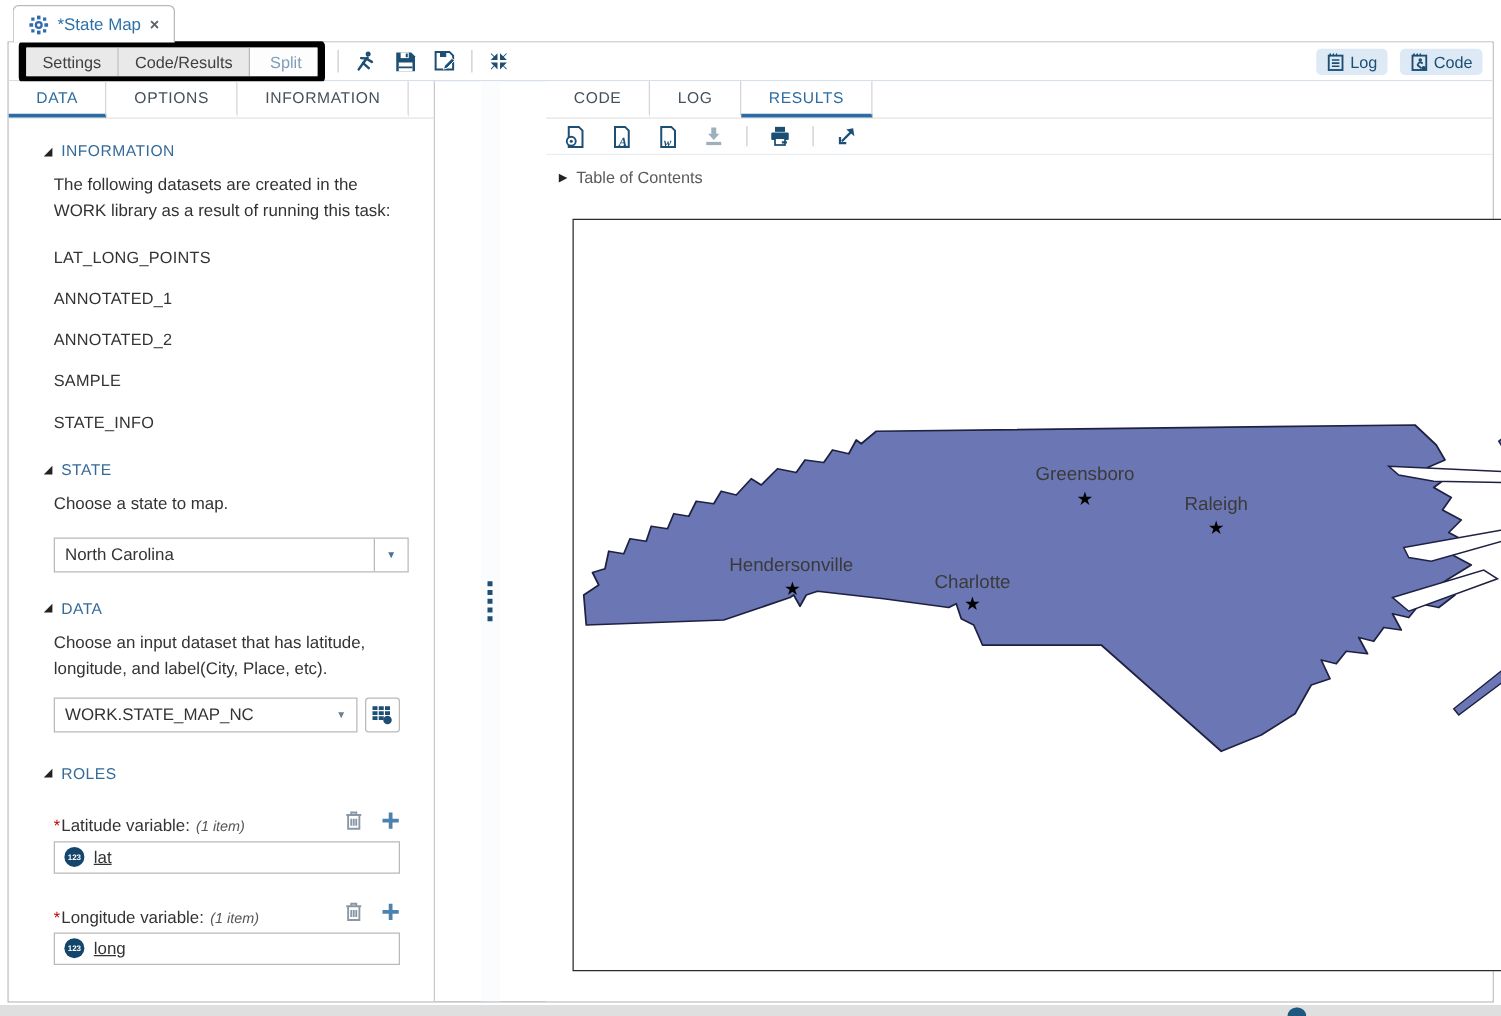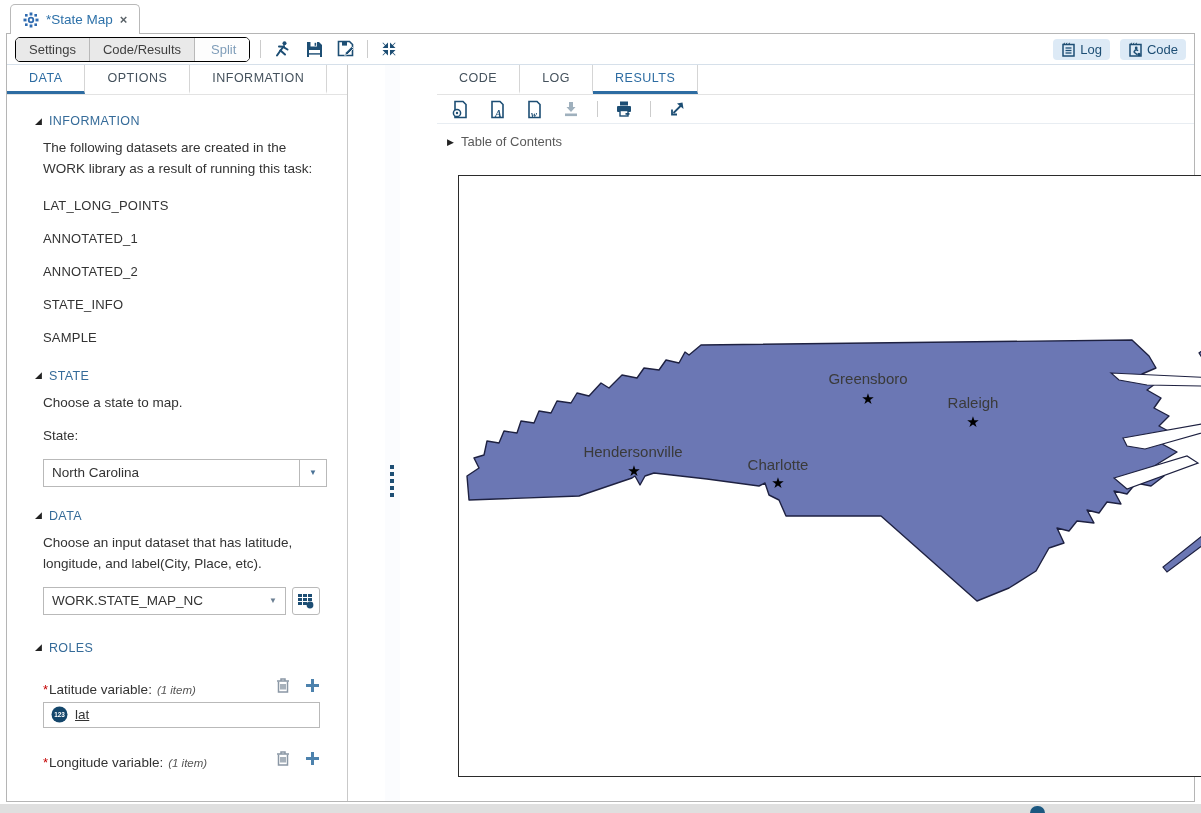--- a/index.html
+++ b/index.html
@@ -15,21 +15,21 @@
   .doc-tab .title { color:#2d71a9; font-size:13.5px; }
   .doc-tab .close { color:#5a6268; font-size:13px; font-weight:bold; cursor:pointer; }
 
   
   .window { position:absolute; top:33px; left:6px; right:6px; bottom:11px;
             border:1px solid #b5b5b5; background:#fff; display:flex; flex-direction:column; }
 
   
   .toolbar { height:31px; display:flex; align-items:center; padding:0 8px; gap:10px;
              border-bottom:1px solid #d6e0ea; background:#fff; }
-  .view-group { display:inline-flex; border:1px solid #000000; border-radius:5px; overflow:hidden; }
+  .view-group { display:inline-flex; border:6px solid #000000; border-radius:5px; overflow:hidden; }
   .view-btn { padding:4px 13px; font-size:13px; background:#e9e9e9; color:#3f3f3f; border:none;
               border-right:1px solid #b9b9b9; cursor:pointer; font-family:inherit; }
   .view-btn:last-child { border-right:none; }
   .view-btn.muted { background:#fdfdfd; color:#7f9db9;padding-left:16px; }
   .tb-sep { width:1px; height:18px; background:#ccc; }
   .tb-icon { width:22px; height:20px; display:flex; align-items:center; justify-content:center; cursor:pointer; }
   .spacer { flex:1; }
   .mini-btn { display:flex; align-items:center; gap:4px; background:#ddeaf6; border-radius:4px;
               padding:3px 8px; color:#1d4e74; font-size:13px; cursor:pointer; }
 
@@ -217,29 +217,28 @@
         <div class="left-scroll">
 
           <div class="section-hdr">
             <span class="tri">◢</span>
             <span class="lbl">INFORMATION</span>
           </div>
           <div class="para">The following datasets are created in the WORK library as a result of running this task:</div>
           <div class="ds-name">LAT_LONG_POINTS</div>
           <div class="ds-name">ANNOTATED_1</div>
           <div class="ds-name">ANNOTATED_2</div>
+          <div class="ds-name">SAMPLE</div>
           <div class="ds-name">STATE_INFO</div>
-          <div class="ds-name">SAMPLE</div>
 
           <div class="section-hdr" style="margin-top:24px">
             <span class="tri">◢</span>
             <span class="lbl">STATE</span>
           </div>
           <div class="para">Choose a state to map.</div>
-          <div class="field-label">State:</div>
           <div class="select state-select">
             <span class="val">North Carolina</span>
             <span class="arrow-seg">▼</span>
           </div>
 
           <div class="section-hdr" style="margin-top:22px">
             <span class="tri">◢</span>
             <span class="lbl">DATA</span>
           </div>
           <div class="para">Choose an input dataset that has latitude, longitude, and label(City, Place, etc).</div>
@@ -320,20 +319,27 @@
                   </g>
                 </svg>
                 <svg class="ic" width="15" height="15" viewBox="0 0 15 15">
                   <g fill="#4d82ad">
                       <rect x="6" y="1" width="3" height="13"></rect>
                       <rect x="1" y="6" width="13" height="3"></rect>
                     </g>
                 </svg>
               </span>
             </div>
+            <div class="role-box">
+              <svg class="ic" width="17" height="17" viewBox="0 0 17 17">
+                <circle cx="8.5" cy="8.5" r="8" fill="#14466b"></circle>
+                <text x="8.5" y="11" text-anchor="middle" font-size="6.4" font-weight="bold" fill="#fff" font-family="Liberation Sans, sans-serif">123</text>
+              </svg>
+              <span>long</span>
+            </div>
           </div>
 
         </div>
       </div>
 
       <div class="splitter">
         <div class="dots">
           <i></i>
             <i></i>
             <i></i>

